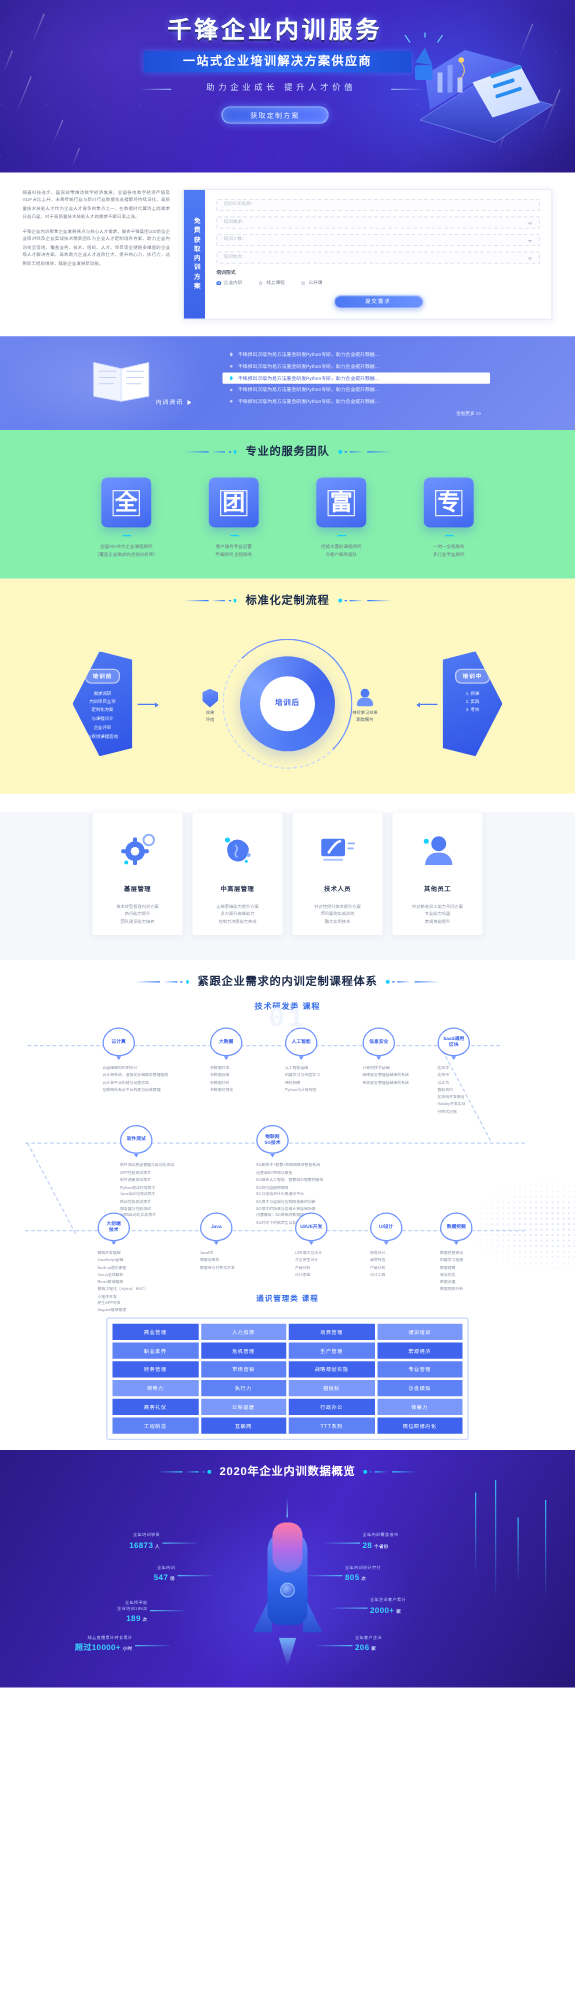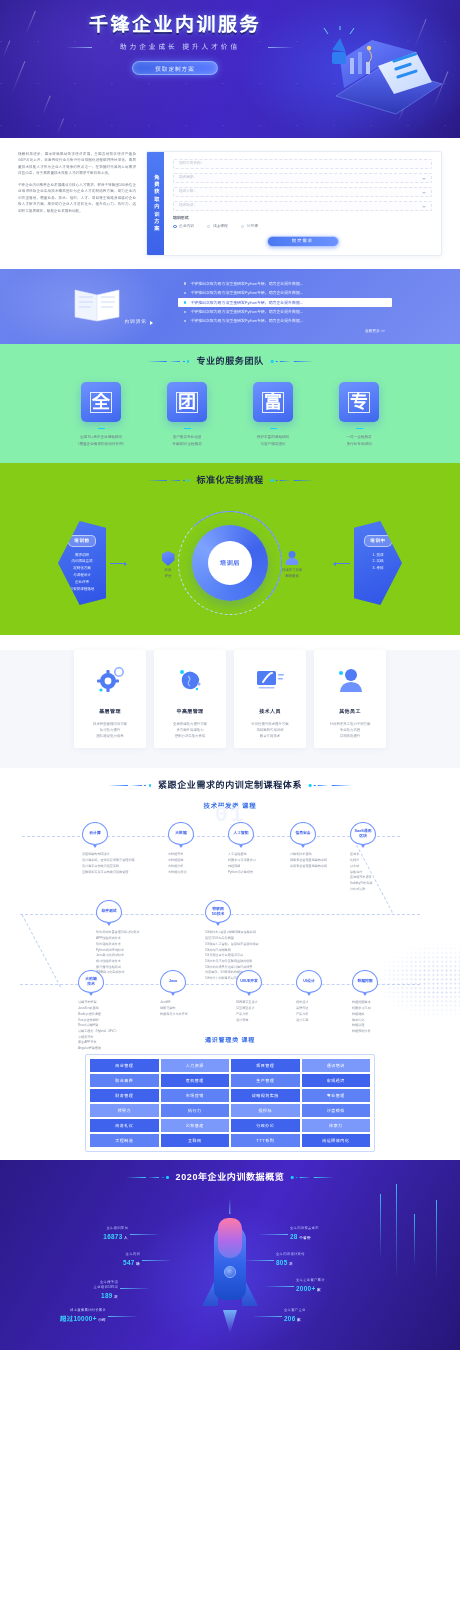--- a/index.html
+++ b/index.html
@@ -21,21 +21,21 @@
       linear-gradient(115deg,#2b1c8c 0%,#3a24ad 26%,#4227c4 50%,#3a2bb8 74%,#2a1a86 100%);
   }
   .hero-particles{position:absolute;inset:0;
     background-image:
       linear-gradient(20deg, rgba(255,255,255,.16) 0 1px, transparent 1px),
       linear-gradient(-30deg, rgba(255,255,255,.10) 0 1px, transparent 1px);
     background-size:37px 42px, 53px 61px;opacity:.5;}
   .hero-streaks{position:absolute;inset:0;overflow:hidden;}
   .streak{position:absolute;background:linear-gradient(180deg,rgba(255,255,255,.35),rgba(255,255,255,0));
     width:1px;transform:rotate(22deg);}
-  .hero-inner{position:relative;z-index:3;padding-top:15px;padding-left:70px;width:280px;}
+  .hero-inner{position:relative;z-index:3;padding-top:15px;padding-left:70px;width:280px;margin-left:45px;}
   .hero-title{
     font-size:19px;font-weight:700;letter-spacing:2.5px;color:#fff;
     text-align:center;line-height:1;
     text-shadow:0 0 6px rgba(120,160,255,.8),0 2px 0 #1a1060;
     background:linear-gradient(180deg,#ffffff 38%,#bcd2ff 100%);
     -webkit-background-clip:text;background-clip:text;
   }
   .hero-sub{
     margin:7px auto 0;width:214px;height:17px;line-height:17px;text-align:center;
     background:linear-gradient(90deg,#1d4ed8,#2f6bf0 50%,#1d4ed8);
@@ -121,21 +121,21 @@
   .team-card{width:40px;height:40px;margin:0 auto;border-radius:5px;
     background:linear-gradient(160deg,#6e93ff,#3f67ee);
     display:flex;align-items:center;justify-content:center;
     box-shadow:0 3px 8px rgba(60,100,230,.3);}
   .team-card b{font-size:18px;color:#fff;font-weight:700;
     border:1px solid rgba(255,255,255,.85);padding:0 1px;line-height:1.05;}
   .team-line{width:7px;height:1.4px;background:#13d0ff;margin:6px auto 5px;border-radius:1px;}
   .team-col p{font-size:3.6px;color:#707989;line-height:1.75;}
 
   
-  .process{background:#84cc16;padding-bottom:14px;position:relative;height:172px;}
+  .process{background:#fef9c3;padding-bottom:14px;position:relative;height:172px;}
   .proc-stage{position:relative;width:460px;height:130px;margin-top:8px;}
   .ring-outer{position:absolute;left:50%;top:16px;transform:translateX(-50%);
     width:104px;height:104px;border-radius:50%;border:1px dashed #c8d8ff;}
   .ring-arc{position:absolute;left:50%;top:16px;transform:translateX(-50%);
     width:104px;height:104px;border-radius:50%;border:1px solid transparent;
     border-top-color:#6f93ff;border-right-color:#6f93ff;transform-origin:center;}
   .donut{position:absolute;left:50%;top:30px;transform:translateX(-50%);
     width:76px;height:76px;border-radius:50%;
     background:conic-gradient(from 180deg,#4f7bf5,#7da2ff,#3f63ec,#4f7bf5);
     display:flex;align-items:center;justify-content:center;
@@ -303,20 +303,21 @@
       <rect x="12" y="26" width="14" height="12" rx="2" fill="#2f7df0"></rect>
       <g stroke="#6fe0ff" stroke-width="1" opacity=".9">
         <path d="M8 8 L4 2"></path>
           <path d="M20 4 L20 -2"></path>
           <path d="M30 8 L34 2"></path>
       </g>
     </svg>
 
     <div class="hero-inner">
       <div class="hero-title">千锋企业内训服务</div>
+      <div class="hero-sub">一站式企业培训解决方案供应商</div>
       <div class="hero-slogan">助力企业成长  提升人才价值</div>
       <div class="hero-btn">获取定制方案</div>
     </div>
   </section>
 
   <section class="form-sec">
 
     <div class="form-wrap">
       <div class="form-left">
         <p>随着科技进步、国家政策推动数字经济发展，全国各地数字经济产值及GDP占比上升，未来传统行业与新兴行业数据化进程都将持续深化，高质量技术技能人才作为企业人才竞争的焦点之一，在数据时代其场上岗需求日益凸显，对于高质量技术技能人才的需求不断日渐上涨。</p>

